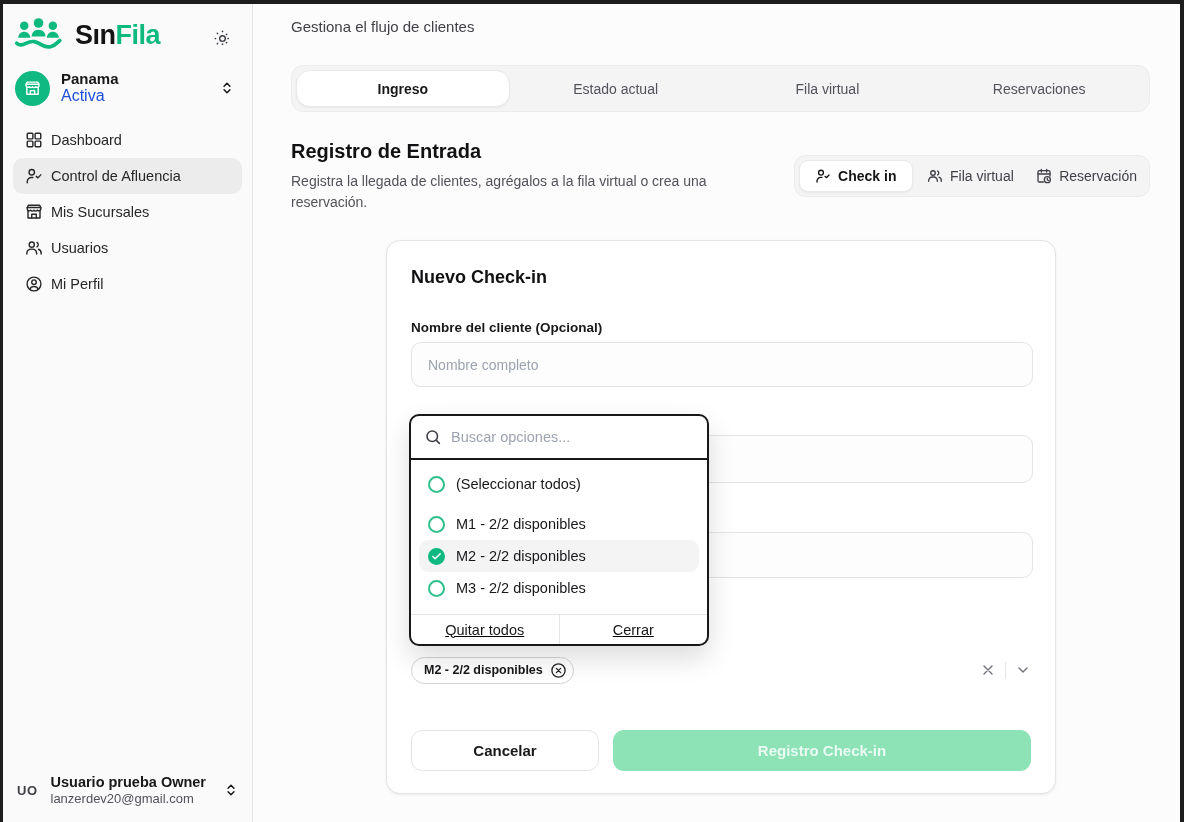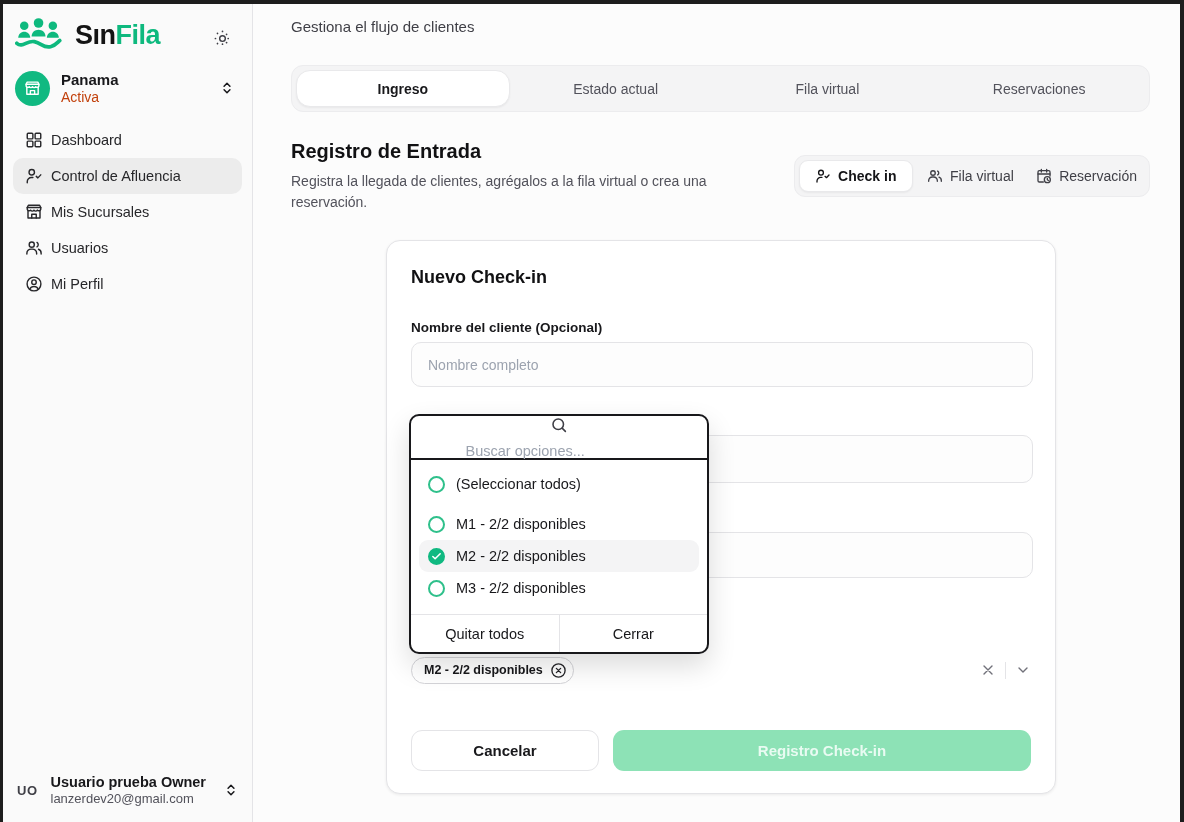--- a/index.html
+++ b/index.html
@@ -23,21 +23,21 @@
   .logo-text .green { color:#0eb97e; }
   .theme-toggle { position:absolute; top:21px; right:17px; width:26px; height:26px; display:flex; align-items:center; justify-content:center; background:none; border:none; cursor:pointer; color:#3f3f46; }
 
   .branch {
     position:absolute; top:60px; left:12px; right:12px; height:48px;
     display:flex; align-items:center; gap:11px; cursor:pointer; border-radius:10px;
   }
   .branch-avatar { width:35px; height:35px; border-radius:50%; background:#10b981; display:flex; align-items:center; justify-content:center; color:#fff; }
   .branch-meta { flex:1; line-height:1.15; }
   .branch-name { font-size:15px; font-weight:700; color:#18181b; }
-  .branch-status { font-size:14px; color:#c2410c; }
+  .branch-status { font-size:16px; color:#1d4ed8; }
   .branch .unfold { color:#18181b; margin-right:6px; }
 
   .nav { position:absolute; top:118px; left:10px; right:10px; }
   .nav-item {
     height:36px; display:flex; align-items:center; gap:8px; padding:0 12px;
     border-radius:10px; color:#27272a; font-size:14.5px; cursor:pointer;
   }
   .nav-item .icon { color:#27272a; }
   .nav-item.active { background:#ececec; font-weight:500; }
 
@@ -114,31 +114,31 @@
     flex:1; height:41px; background:#8de2b6; border:none; border-radius:11px;
     font-size:15px; font-weight:600; color:#e9fbf2; cursor:default; font-family:"Liberation Sans", sans-serif;
   }
 
   
   .popup {
     position:absolute; left:156px; top:410px; width:300px; z-index:20;
     background:#fff; border:2px solid #18181b; border-radius:10px;
     box-shadow:0 12px 28px rgba(0,0,0,.14); overflow:hidden;
   }
-  .popup-search { display:flex; align-items:center; gap:9px; height:44px; padding:0 13px; border-bottom:2px solid #18181b;flex-direction:column; }
+  .popup-search { display:flex; align-items:center; gap:9px; height:44px; padding:0 13px; border-bottom:2px solid #18181b; }
   .popup-search .icon { color:#3f3f46; }
   .popup-search input { border:none; outline:none; flex:1; font-size:14.5px; color:#18181b; font-family:"Liberation Sans", sans-serif; background:transparent; }
   .popup-search input::placeholder { color:#9ca3af; }
   .popup-list { padding:8px 8px 10px; }
   .opt { height:32px; display:flex; align-items:center; gap:11px; padding:0 9px; border-radius:9px; font-size:14.5px; color:#18181b; cursor:pointer; }
   .opt.first { margin-bottom:8px; }
   .opt.selected { background:#f4f4f5; }
   .opt-circle { width:17px; height:17px; border-radius:50%; border:2px solid #2fc08b; flex:0 0 auto; }
   .opt-circle.checked { background:#10b981; border-color:#10b981; display:flex; align-items:center; justify-content:center; color:#fff; }
-  .popup-footer { display:flex; border-top:1px solid #e4e4e7; height:38px; }
+  .popup-footer { display:flex; border-top:1px solid #e4e4e7; height:30px;text-decoration:underline; }
   .popup-footer button { flex:1; background:none; border:none; font-size:14.5px; color:#18181b; cursor:pointer; font-family:"Liberation Sans", sans-serif; }
   .footer-divider { width:1px; background:#e4e4e7; }
 </style>
 </head>
 <body>
 
 <div class="app">
 
   <aside class="sidebar">
 

